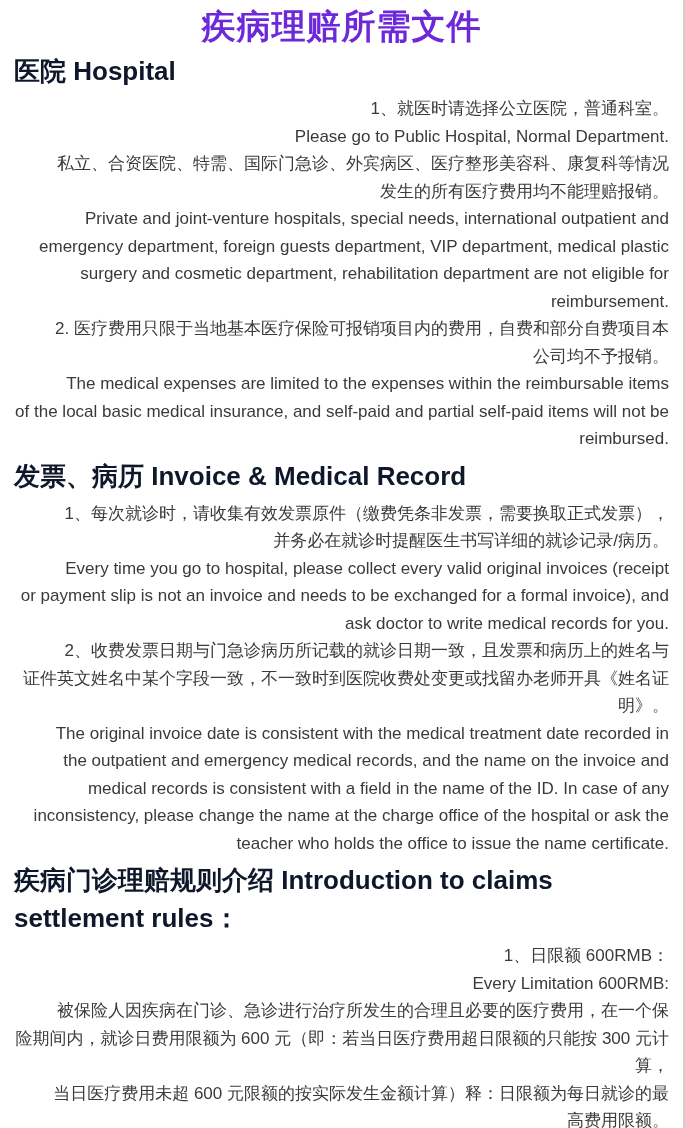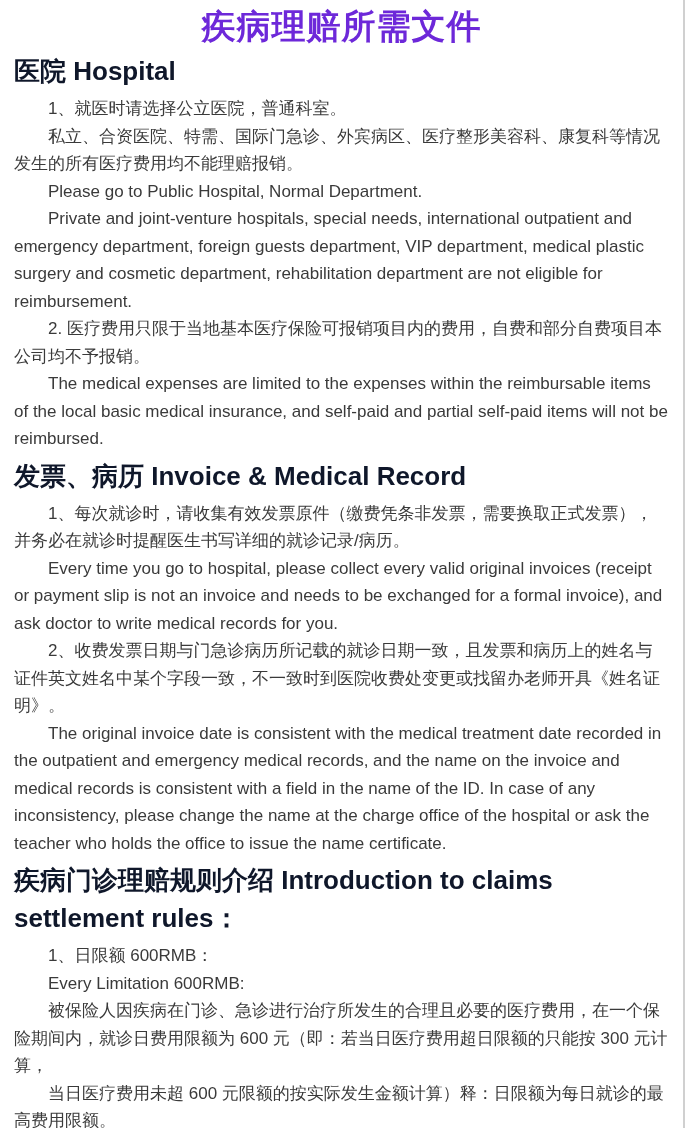--- a/index.html
+++ b/index.html
@@ -34,21 +34,21 @@
     font-weight: 700;
     color: #0f172a;
     margin: 4px 0 5px 0;
   }
   .para {
     font-size: 17px;
     line-height: 27.5px;
     color: #3a3a3a;
     margin: 0;
     text-indent: 2em;
-    text-align: left;
+    text-align: right;
     word-break: normal;
     overflow-wrap: break-word;
   }
   .right-edge {
     position: absolute;
     top: 0;
     right: 0;
     width: 2px;
     height: 1128px;
     background: #d0d0d0;
@@ -57,22 +57,22 @@
 </head>
 <body>
 
 <div class="page">
 
   <h1 class="doc-title">疾病理赔所需文件</h1>
 
   <section>
     <h2 class="section-heading">医院 Hospital</h2>
     <p class="para">1、就医时请选择公立医院，普通科室。</p>
+    <p class="para">Please go to Public Hospital, Normal Department.</p>
     <p class="para">私立、合资医院、特需、国际门急诊、外宾病区、医疗整形美容科、康复科等情况发生的所有医疗费用均不能理赔报销。</p>
-    <p class="para">Please go to Public Hospital, Normal Department.</p>
     <p class="para">Private and joint-venture hospitals, special needs, international outpatient and emergency department, foreign guests department, VIP department, medical plastic surgery and cosmetic department, rehabilitation department are not eligible for reimbursement.</p>
     <p class="para">2. 医疗费用只限于当地基本医疗保险可报销项目内的费用，自费和部分自费项目本公司均不予报销。</p>
     <p class="para">The medical expenses are limited to the expenses within the reimbursable items of the local basic medical insurance, and self-paid and partial self-paid items will not be reimbursed.</p>
   </section>
 
   <section>
     <h2 class="section-heading">发票、病历 Invoice &amp; Medical Record</h2>
     <p class="para">1、每次就诊时，请收集有效发票原件（缴费凭条非发票，需要换取正式发票），并务必在就诊时提醒医生书写详细的就诊记录/病历。</p>
     <p class="para">Every time you go to hospital, please collect every valid original invoices (receipt or payment slip is not an invoice and needs to be exchanged for a formal invoice), and ask doctor to write medical records for you.</p>
     <p class="para">2、收费发票日期与门急诊病历所记载的就诊日期一致，且发票和病历上的姓名与证件英文姓名中某个字段一致，不一致时到医院收费处变更或找留办老师开具《姓名证明》。</p>

